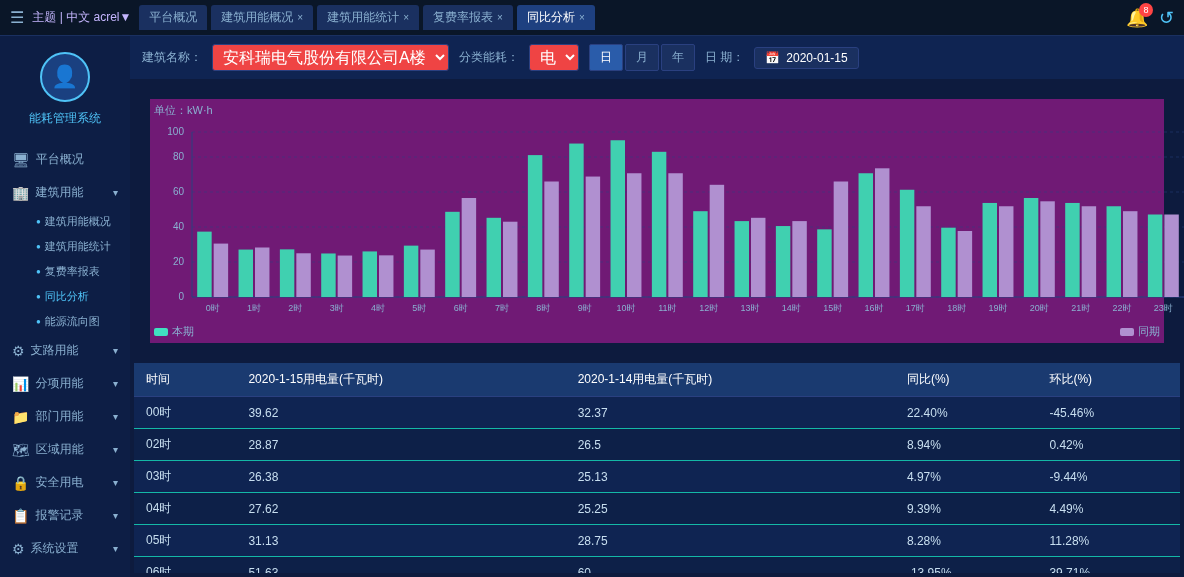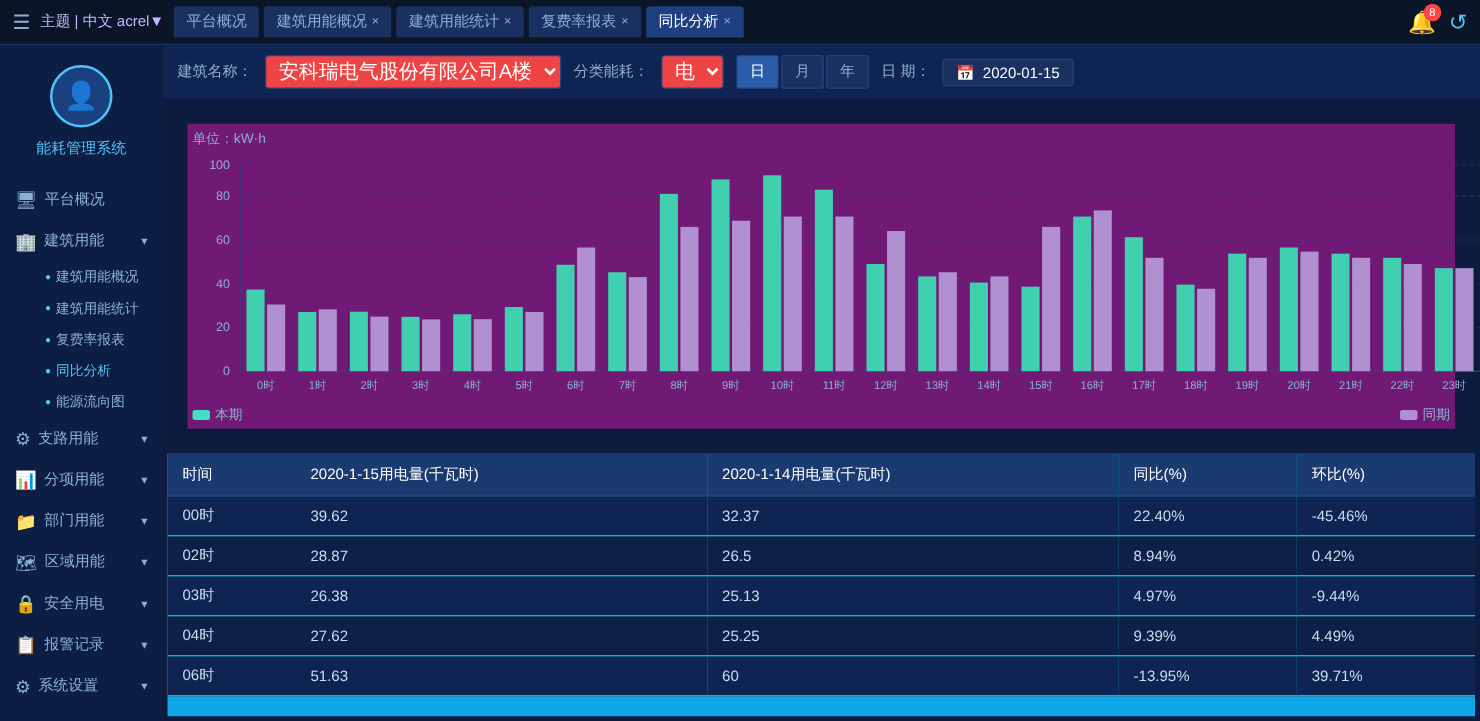--- a/index.html
+++ b/index.html
@@ -417,20 +417,27 @@
               <td>-9.44%</td>
             </tr>
             <tr>
               <td>04时</td>
               <td>27.62</td>
               <td>25.25</td>
               <td>9.39%</td>
               <td>4.49%</td>
             </tr>
             <tr>
+              <td>05时</td>
+              <td>31.13</td>
+              <td>28.75</td>
+              <td>8.28%</td>
+              <td>11.28%</td>
+            </tr>
+            <tr>
               <td>06时</td>
               <td>51.63</td>
               <td>60</td>
               <td>-13.95%</td>
               <td>39.71%</td>
             </tr>
           </tbody>
       </table>
     </div>
   </div>

